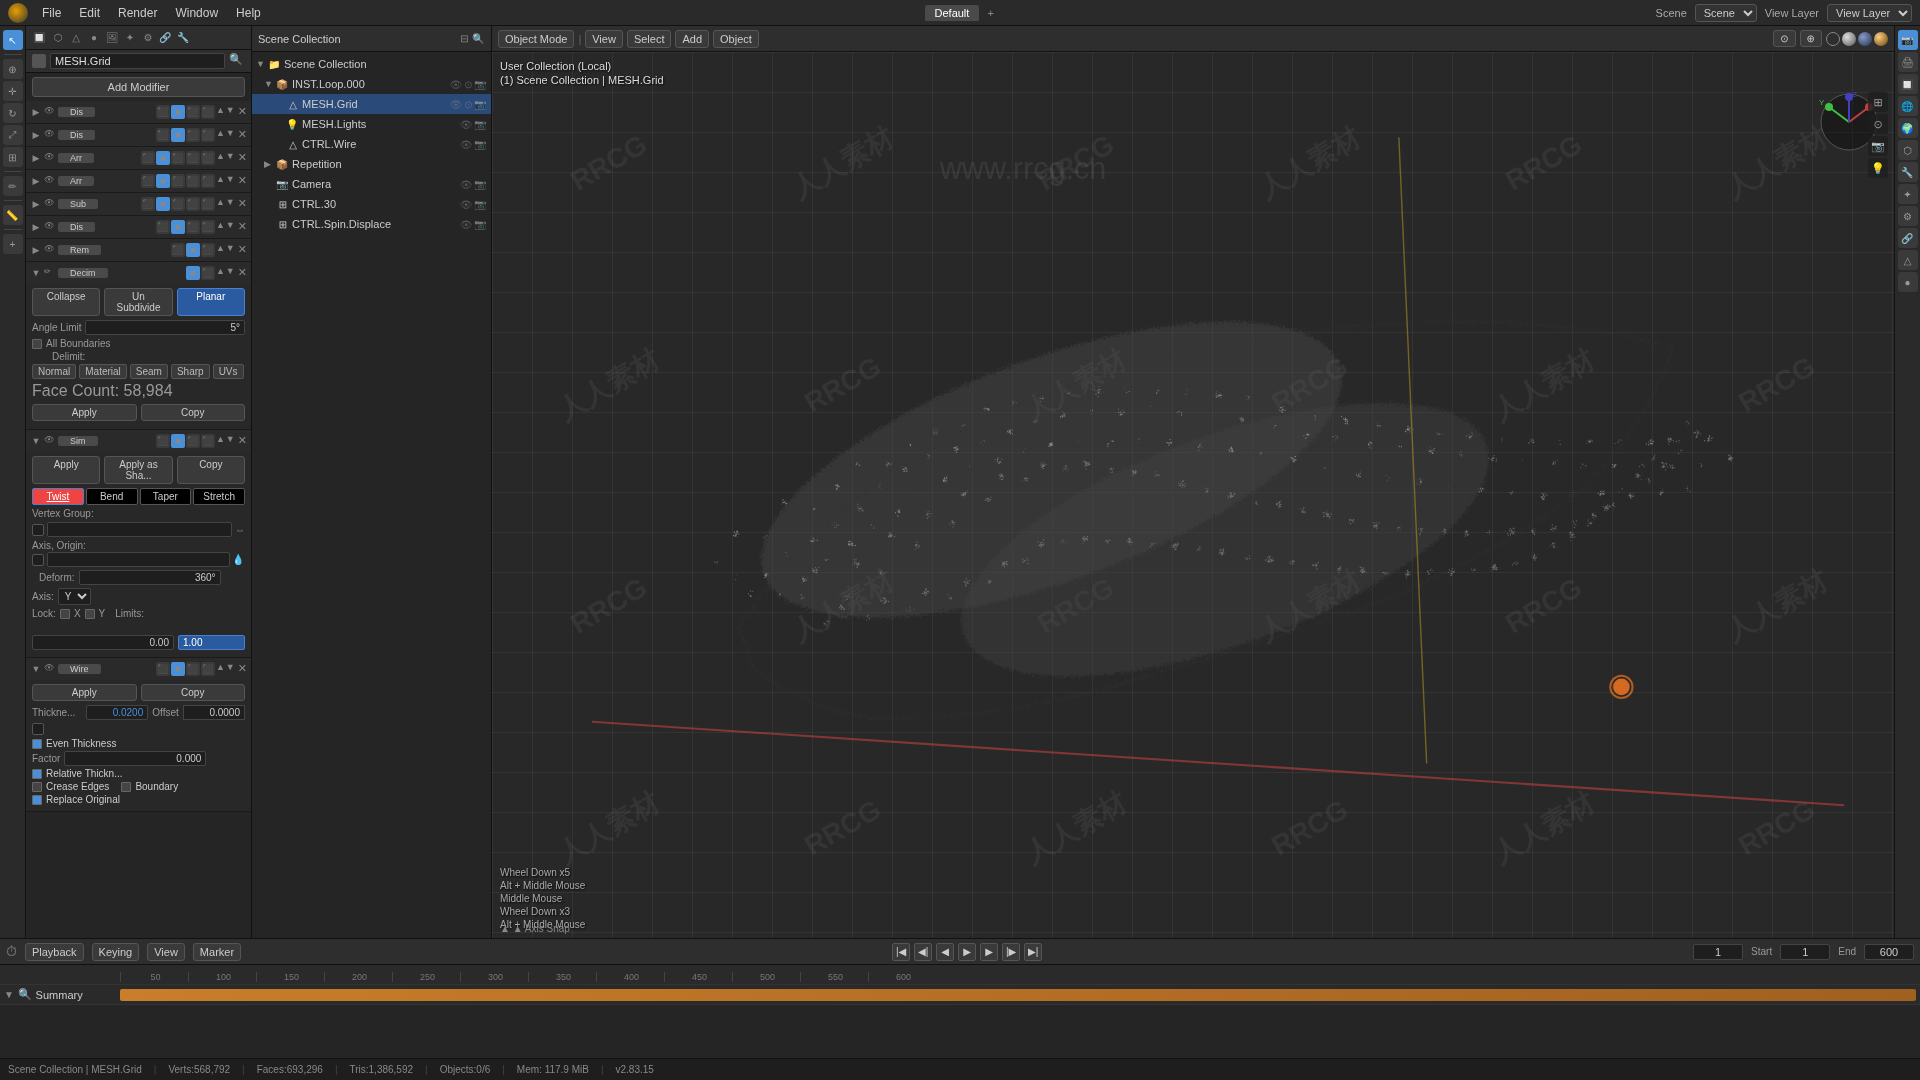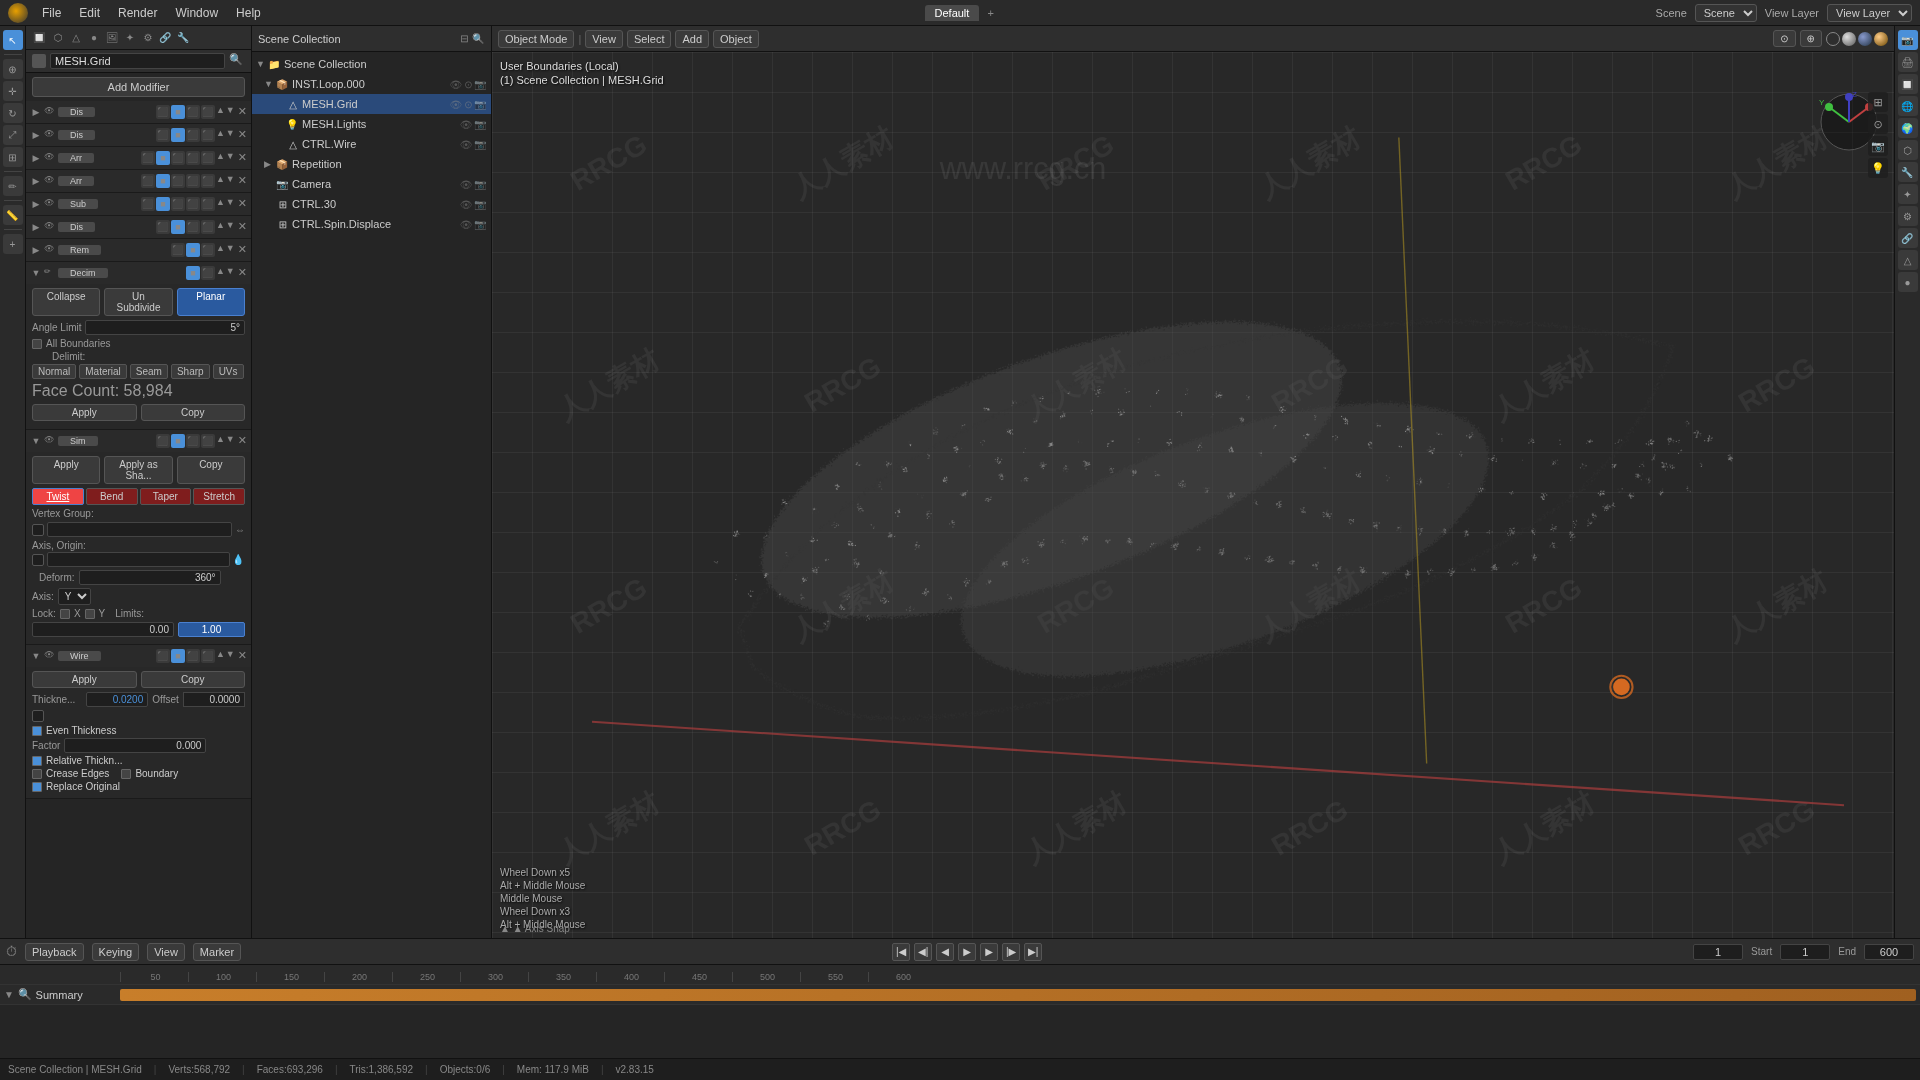--- a/index.html
+++ b/index.html
@@ -347,21 +347,21 @@
       margin-bottom: 3px;
     }
 
     .twist-buttons {
       display: flex;
       gap: 2px;
       margin-bottom: 3px;
     }
     .twist-btn {
       flex: 1;
-      background: #7f1d1d;
+      background: #000000;
       border: 1px solid #555;
       color: #ccc;
       padding: 2px;
       font-size: 10px;
       border-radius: 2px;
       cursor: pointer;
       text-align: center;
     }
     .twist-btn.active { background: #ef4444; border-color: #4a80cf; color: #fff; text-decoration: underline; }
 
@@ -370,21 +370,21 @@
       align-items: center;
       gap: 4px;
       margin-bottom: 3px;
     }
 
     .lock-row {
       display: flex;
       align-items: center;
       gap: 4px;
       font-size: 10px; color: #999;
-      margin-bottom: 3px;
+      margin-bottom: 16px;
     }
     .lock-chk {
       width: 10px; height: 10px;
       background: #444; border: 1px solid #666; border-radius: 1px;
     }
 
     .thickness-row {
       display: flex;
       align-items: center;
       gap: 4px;
@@ -788,21 +788,21 @@
     }
 
     .blue-field {
       background: #2a5a9f;
       border: 1px solid #4a80cf;
       color: #fff;
       padding: 1px 4px;
       font-size: 10px;
       border-radius: 2px;
       min-width: 50px;
-      text-align: center;
+      text-align: left;
     }
 
     .number-field {
       background: #1e1e1e;
       border: 1px solid #444;
       color: #ccc;
       padding: 1px 4px;
       font-size: 10px;
       border-radius: 2px;
       min-width: 40px;
@@ -1564,21 +1564,21 @@
           <line x1="580" y1="0" x2="600" y2="450" stroke="#c0a020" stroke-width="1" opacity="0.5"></line>
 
           <circle cx="740" cy="395" r="6" fill="#e87020" opacity="0.9"></circle>
           <circle cx="740" cy="395" r="8" fill="none" stroke="#e87020" stroke-width="1.5" opacity="0.7"></circle>
 
           <text x="250" y="30" font-size="22" fill="rgba(255,255,255,0.08)" font-family="Arial">www.rrcg.cn</text>
         </svg>
       </div>
 
       <div class="viewport-overlay">
-        <span class="overlay-text">User Boundaries (Local)</span>
+        <span class="overlay-text">User Collection (Local)</span>
         <span class="overlay-text">(1) Scene Collection | MESH.Grid</span>
       </div>
 
       <div class="input-hints">
         <span class="hint-text">Wheel Down x5</span>
         <span class="hint-text">Alt + Middle Mouse</span>
         <span class="hint-text">Middle Mouse</span>
         <span class="hint-text">Wheel Down x3</span>
         <span class="hint-text">Alt + Middle Mouse</span>
       </div>

